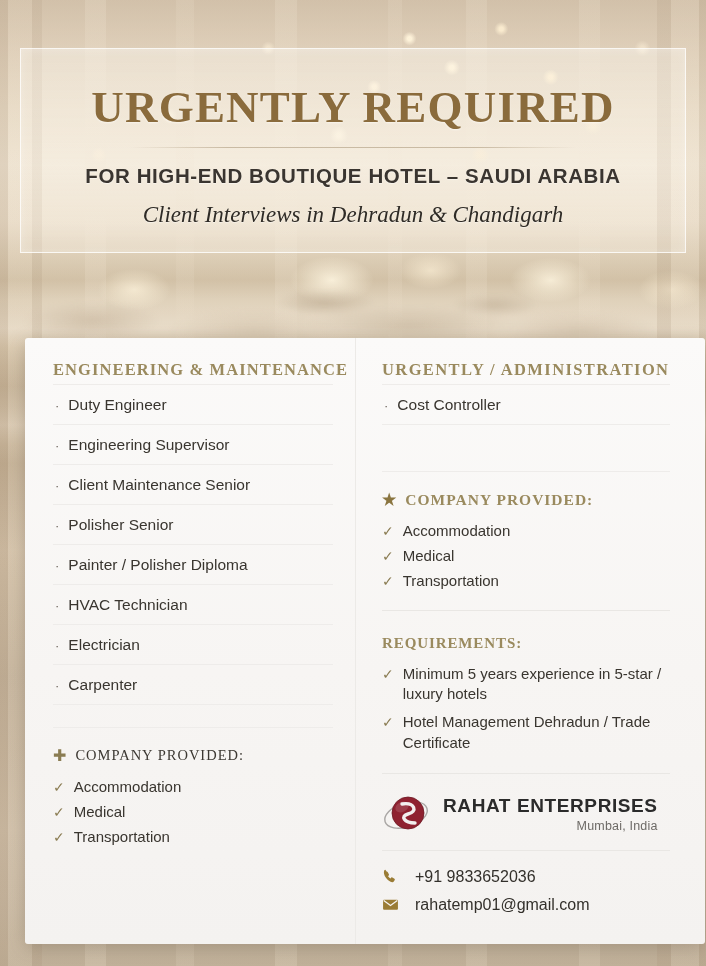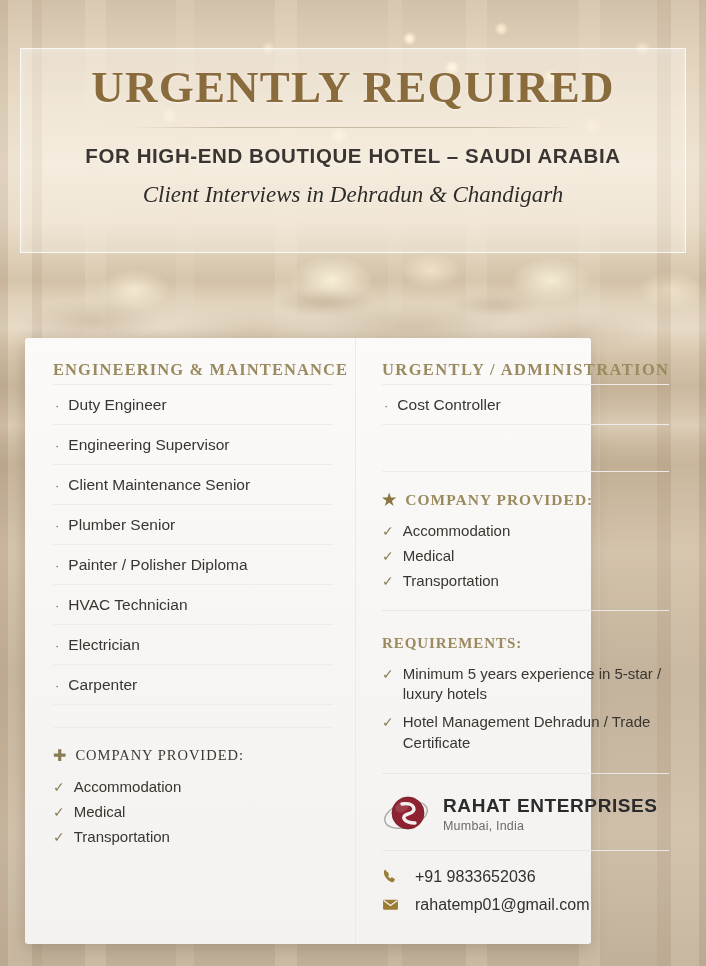--- a/index.html
+++ b/index.html
@@ -136,21 +136,21 @@
     border: 1.5px solid rgba(255,255,255,0.78);
     background: linear-gradient(180deg,
         rgba(255,252,246,0.34) 0%,
         rgba(255,251,244,0.30) 45%,
         rgba(255,250,242,0.22) 100%);
     box-shadow: 0 1px 10px rgba(255,255,255,0.28) inset;
   }
 
   .title {
     margin: 0;
-    padding-top: 12px;
+    padding-top: 32px;
     text-align: center;
     font-family: "Liberation Serif", serif;
     font-size: 45px;
     font-weight: 700;
     letter-spacing: 1.2px;
     color: #8a6b3c;
     text-shadow: 0 1px 2px rgba(255,255,255,0.55);
   }
 
   .title-rule {
@@ -179,21 +179,21 @@
     font-size: 23px;
     color: #2f2b26;
     text-shadow: 0 1px 1px rgba(255,255,255,0.5);
   }
 
   
   .card {
     position: absolute;
     left: 25px;
     top: 338px;
-    width: 566px;
+    width: 680px;
     height: 606px;
     box-sizing: border-box;
     background: linear-gradient(180deg, #fbfaf9 0%, #f7f5f3 55%, #f4f2f0 100%);
     border-radius: 3px;
     box-shadow: 0 4px 18px rgba(80,66,50,0.28);
     display: flex;
   }
 
   .col {
     box-sizing: border-box;
@@ -295,20 +295,21 @@
     background: #e9e7e4;
     margin: 16px 0 0;
   }
 
   
   .brand {
     display: flex;
     align-items: center;
     gap: 11px;
     margin-top: 18px;
+    text-align: right;
   }
   .logo {
     width: 50px;
     height: 46px;
     position: relative;
     flex: 0 0 auto;
   }
   .brand-text { line-height: 1.1; }
   .brand-name {
     font-size: 19px;
@@ -368,21 +369,21 @@
         <li>
             <span class="dot">·</span>
             <span>Engineering Supervisor</span>
           </li>
         <li>
             <span class="dot">·</span>
             <span>Client Maintenance Senior</span>
           </li>
         <li>
             <span class="dot">·</span>
-            <span>Plumber Senior</span>
+            <span>Polisher Senior</span>
           </li>
         <li>
             <span class="dot">·</span>
             <span>Painter / Polisher Diploma</span>
           </li>
         <li>
             <span class="dot">·</span>
             <span>HVAC Technician</span>
           </li>
         <li>

